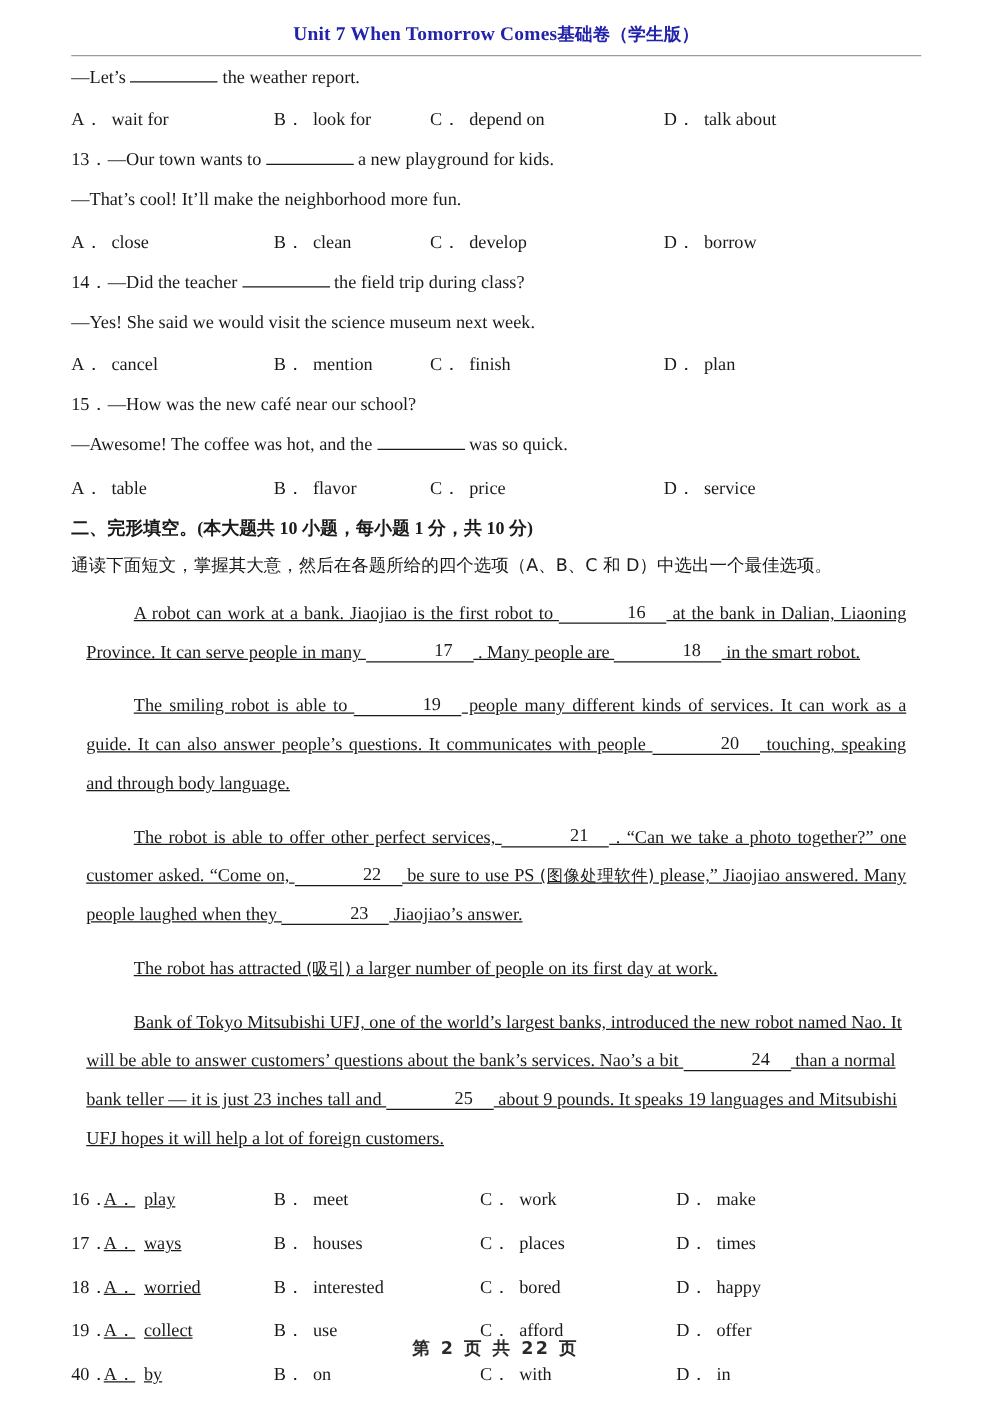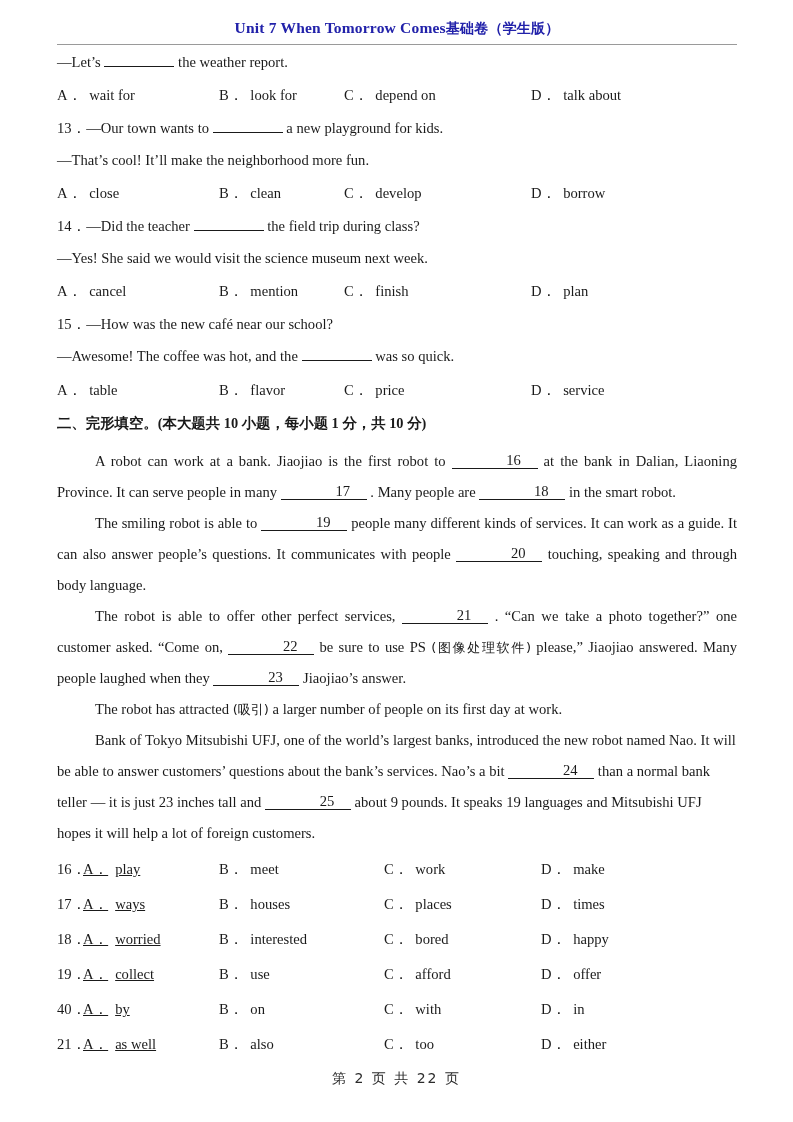--- a/index.html
+++ b/index.html
@@ -112,21 +112,22 @@
     white-space: nowrap;
   }
 
   
   .passage-p {
     font-size: 14.6px;
     line-height: 31px;
     text-align: justify;
     text-justify: inter-word;
     text-indent: 38px;
-    margin: 0;
+    margin: 12px;
+    text-decoration: underline;
   }
   .passage-p:last-child { text-align: left; }
   .passage-p .cnote {
     font-family: "DejaVu Sans", "Liberation Sans", sans-serif;
     font-size: 13px;
   }
   .nblank {
     display: inline-block;
     width: 86px;
     text-align: center;
@@ -141,20 +142,21 @@
     position: absolute;
     left: 0;
     top: 1070px;
     width: 793px;
     text-align: center;
     font-family: "DejaVu Sans", "Liberation Sans", sans-serif;
     font-size: 14px;
     color: #2b2b2b;
     letter-spacing: 2px;
     white-space: nowrap;
+    font-weight: bold;
   }
 </style>
 </head>
 <body>
 
 <div class="page">
   <div class="content">
 
     <div class="doc-title">
       <span>Unit 7 When Tomorrow Comes</span><span class="cn">基础卷（学生版）</span>
@@ -208,20 +210,21 @@
       <span>was so quick.</span>
     </div>
     <div class="opts mcq">
       <span class="op c0"><span class="lab">A．</span><span>table</span></span>
       <span class="op c1"><span class="lab">B．</span><span>flavor</span></span>
       <span class="op c2"><span class="lab">C．</span><span>price</span></span>
       <span class="op c3"><span class="lab">D．</span><span>service</span></span>
     </div>
 
     <div class="section-head">二、完形填空。(本大题共 10 小题，每小题 1 分，共 10 分)</div>
+    <div class="section-instr">通读下面短文，掌握其大意，然后在各题所给的四个选项（A、B、C 和 D）中选出一个最佳选项。</div>
 
     <div id="cloze-passage">
         <div class="passage-p"> A robot can work at a bank. Jiaojiao is the first robot to <span class="nblank">16</span> at the bank in Dalian, Liaoning Province. It can serve people in many <span class="nblank">17</span> . Many people are <span class="nblank">18</span> in the smart robot. </div>
         <div class="passage-p"> The smiling robot is able to <span class="nblank">19</span> people many different kinds of services. It can work as a guide. It can also answer people’s questions. It communicates with people <span class="nblank">20</span> touching, speaking and through body language. </div>
         <div class="passage-p"> The robot is able to offer other perfect services, <span class="nblank">21</span> . “Can we take a photo together?” one customer asked. “Come on, <span class="nblank">22</span> be sure to use PS  <span class="cnote">(图像处理软件)</span>  please,” Jiaojiao answered. Many people laughed when they <span class="nblank">23</span> Jiaojiao’s answer. </div>
         <div class="passage-p"> The robot has attracted  <span class="cnote">(吸引)</span>  a larger number of people on its first day at work. </div>
         <div class="passage-p"> Bank of Tokyo Mitsubishi UFJ, one of the world’s largest banks, introduced the new robot named Nao. It will be able to answer customers’ questions about the bank’s services. Nao’s a bit <span class="nblank">24</span> than a normal bank teller — it is just 23 inches tall and <span class="nblank">25</span> about 9 pounds. It speaks 19 languages and Mitsubishi UFJ hopes it will help a lot of foreign customers. </div>
       </div>
 
     <div style="height:11px"></div>

